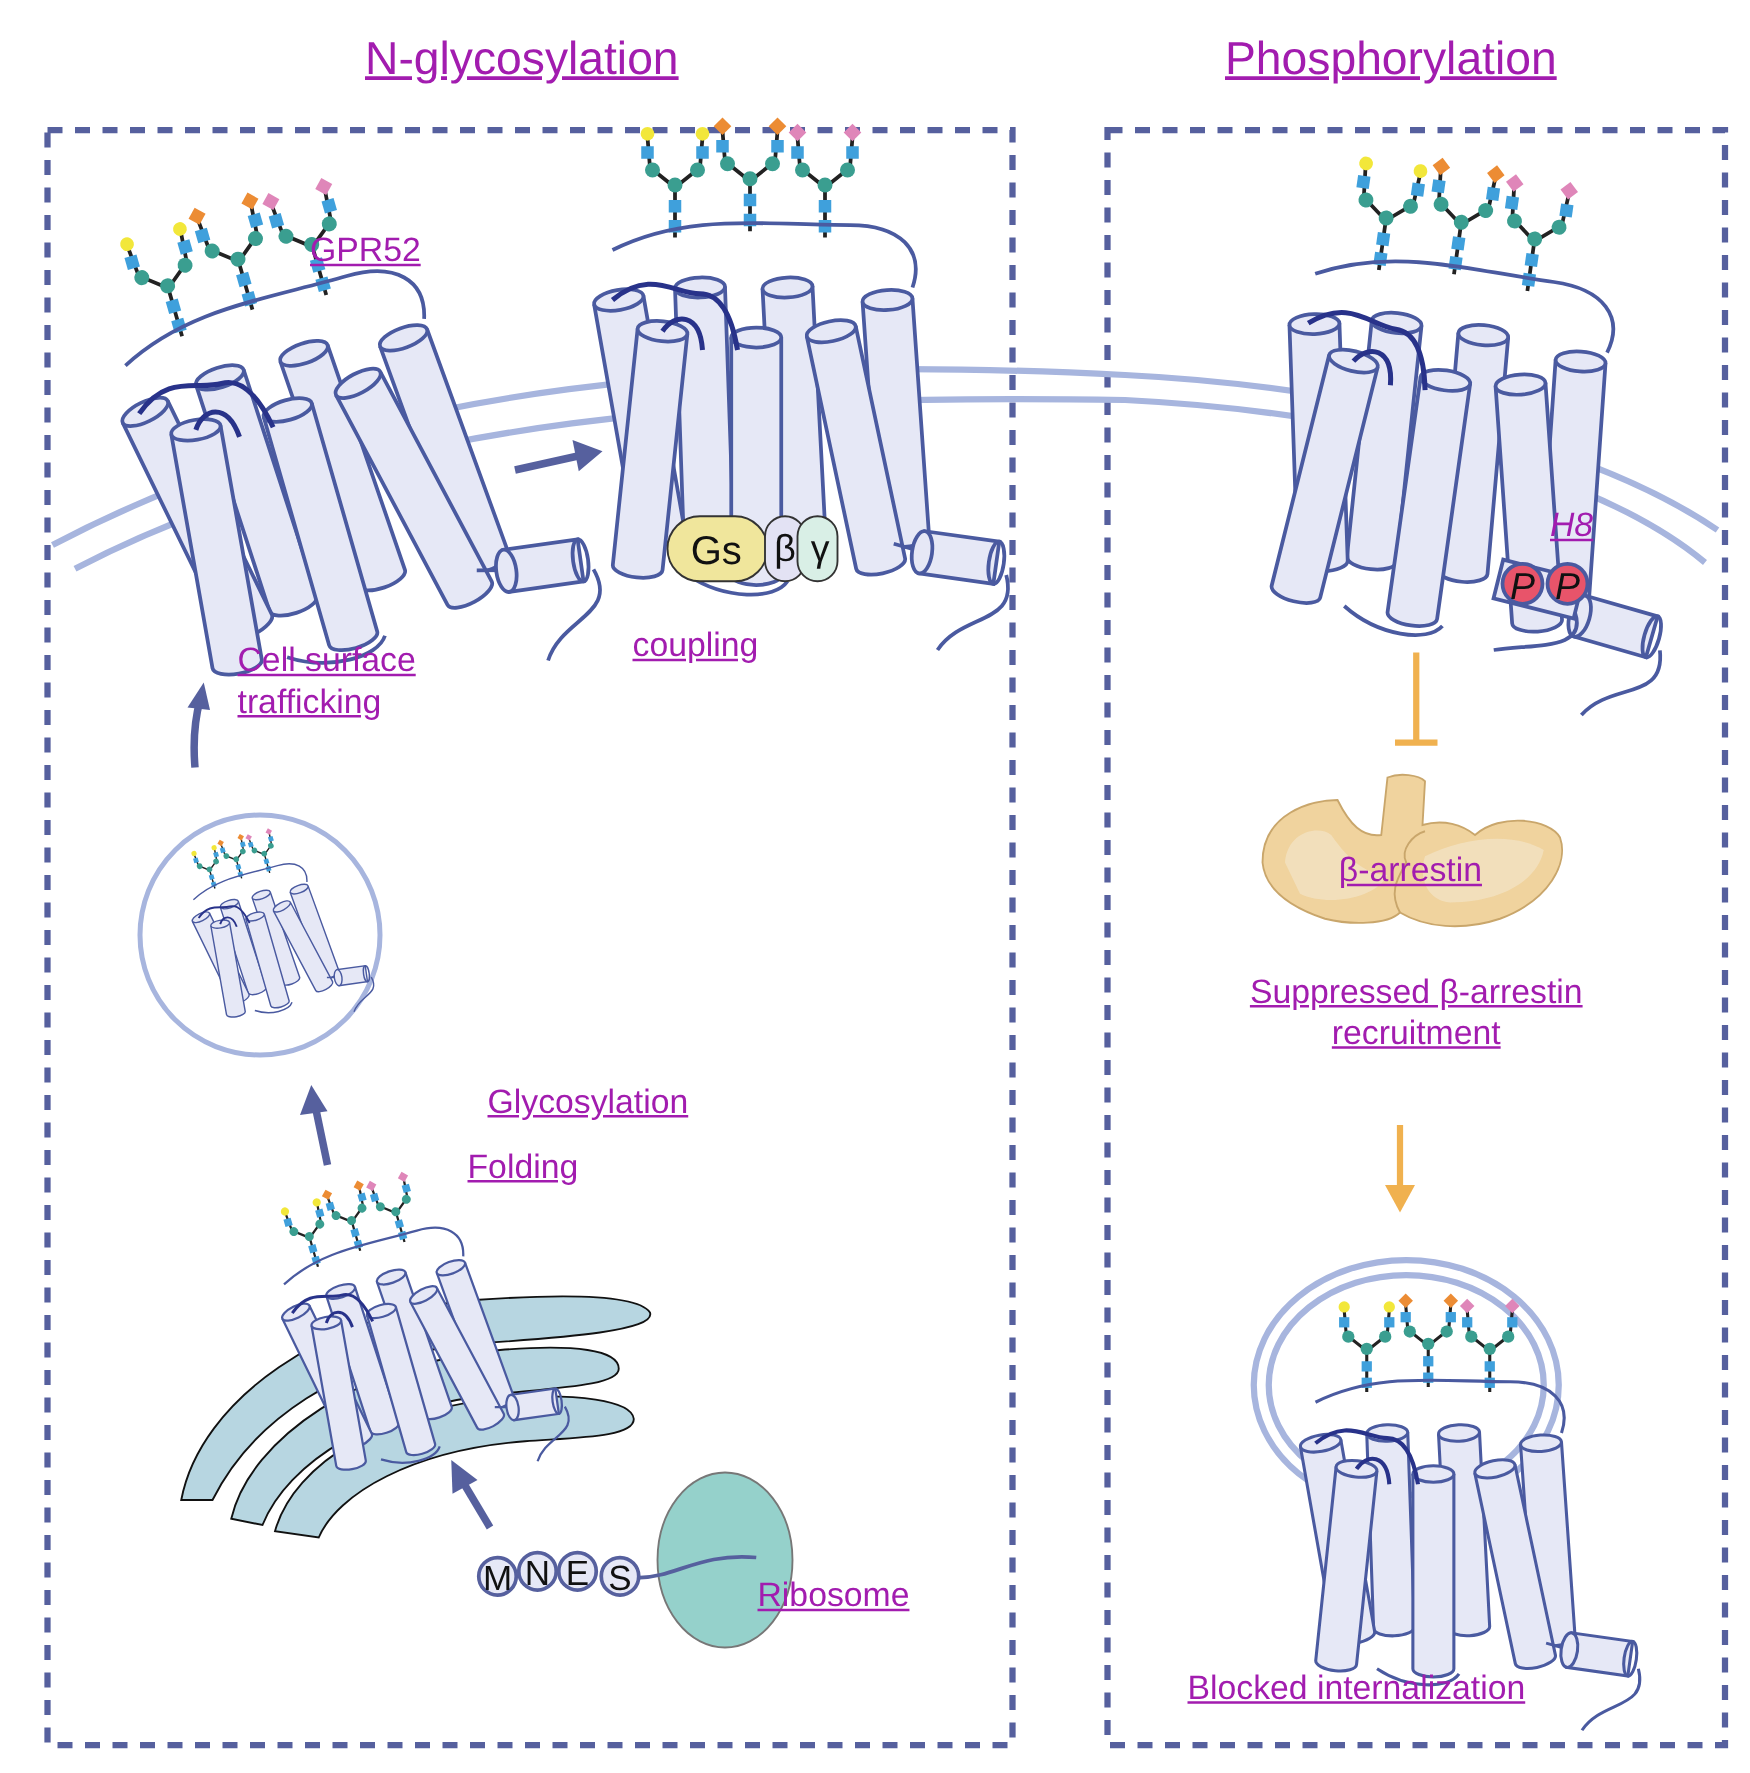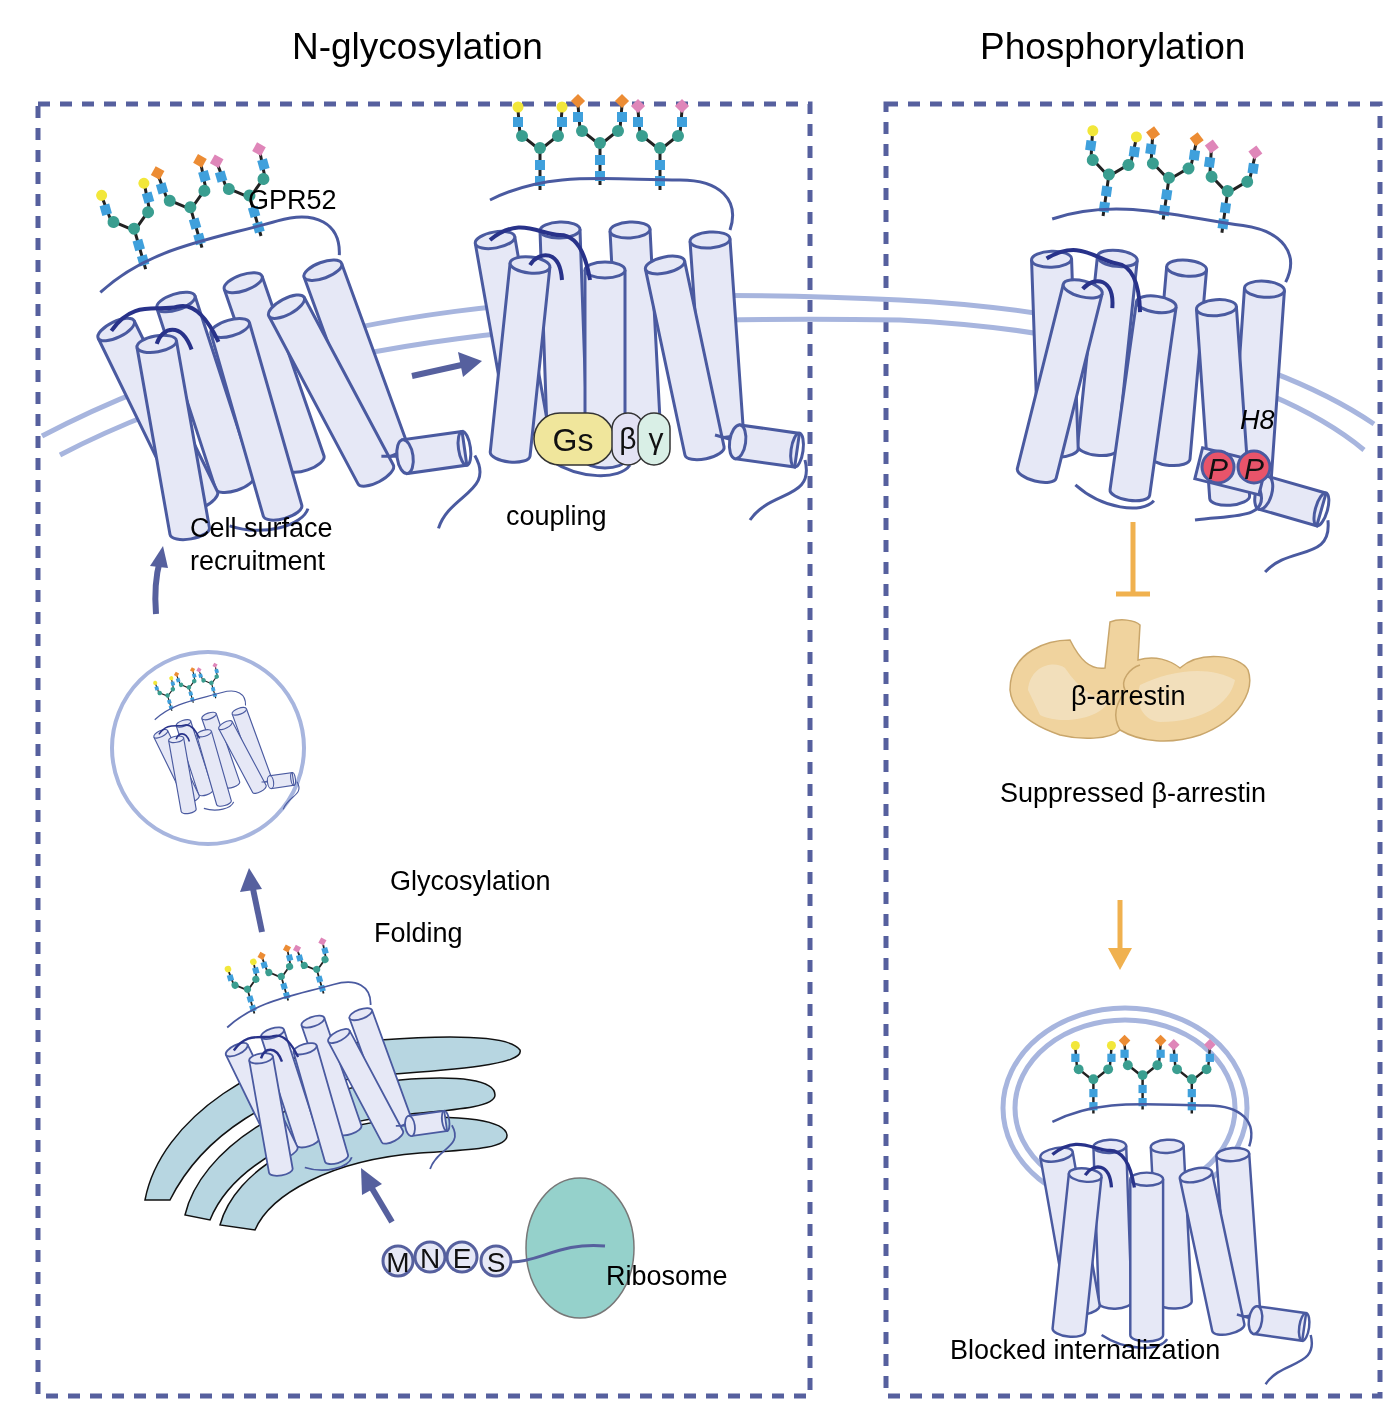--- a/index.html
+++ b/index.html
@@ -1,19 +1,19 @@
 <!DOCTYPE html>
 <html><head>
 <meta charset="utf-8">
 <style>
   html, body { margin: 0; padding: 0; background: #ffffff; }
   body { width: 1400px; height: 1418px; position: relative; overflow: hidden;
          font-family: "Liberation Sans", sans-serif; color: #111; }
   #stage { position: absolute; left: 0; top: 0; width: 1400px; height: 1418px; }
-  .lbl { position: absolute; font-family: "Liberation Sans", sans-serif; color: #000000; white-space: nowrap; line-height: 1.22; }
+  .lbl { position: absolute; font-family: "Liberation Sans", sans-serif; color: #a21caf; white-space: nowrap; line-height: 1.22; text-decoration: underline; }
   .panel-title { font-size: 37px; }
   .txt33 { font-size: 27px; }
   .center { text-align: center; }
   .ital { font-style: italic; }
   svg text { font-family: "Liberation Sans", sans-serif; }
 </style>
 </head>
 <body>
 
 <svg id="stage" viewBox="0 0 1400 1418" xmlns="http://www.w3.org/2000/svg">
@@ -191,35 +191,36 @@
   </g>
 </svg>
 
 <div class="lbl panel-title" style="left:292px; top:24px;">N-glycosylation</div>
 <div class="lbl panel-title" style="left:980px; top:24px;">Phosphorylation</div>
 
 <div class="lbl txt33" style="left:248px; top:184px;">GPR52</div>
 
 <div class="lbl txt33" style="left:190px; top:512px;">
   <div>Cell surface</div>
-  <div>recruitment</div>
+  <div>trafficking</div>
 </div>
 
 <div class="lbl txt33" style="left:506px; top:500px;">
   <div>coupling</div>
 </div>
 
 <div class="lbl txt33" style="left:374px; top:855px; line-height:52px;">
   <div style="margin-left:16px;">Glycosylation</div>
   <div>Folding</div>
 </div>
 
 <div class="lbl txt33" style="left:606px; top:1260px;">Ribosome</div>
 
 <div class="lbl txt33 ital" style="left:1240px; top:404px;text-align:right;">H8</div>
 
 <div class="lbl txt33" style="left:1039px; top:680px;margin-left:32px;">β-arrestin</div>
 
 <div class="lbl txt33 center" style="left:938px; top:777px; width:390px;">
   <div>Suppressed β-arrestin</div>
+  <div>recruitment</div>
 </div>
 
 <div class="lbl txt33" style="left:950px; top:1334px;">Blocked internalization</div>
 
 </body></html>

